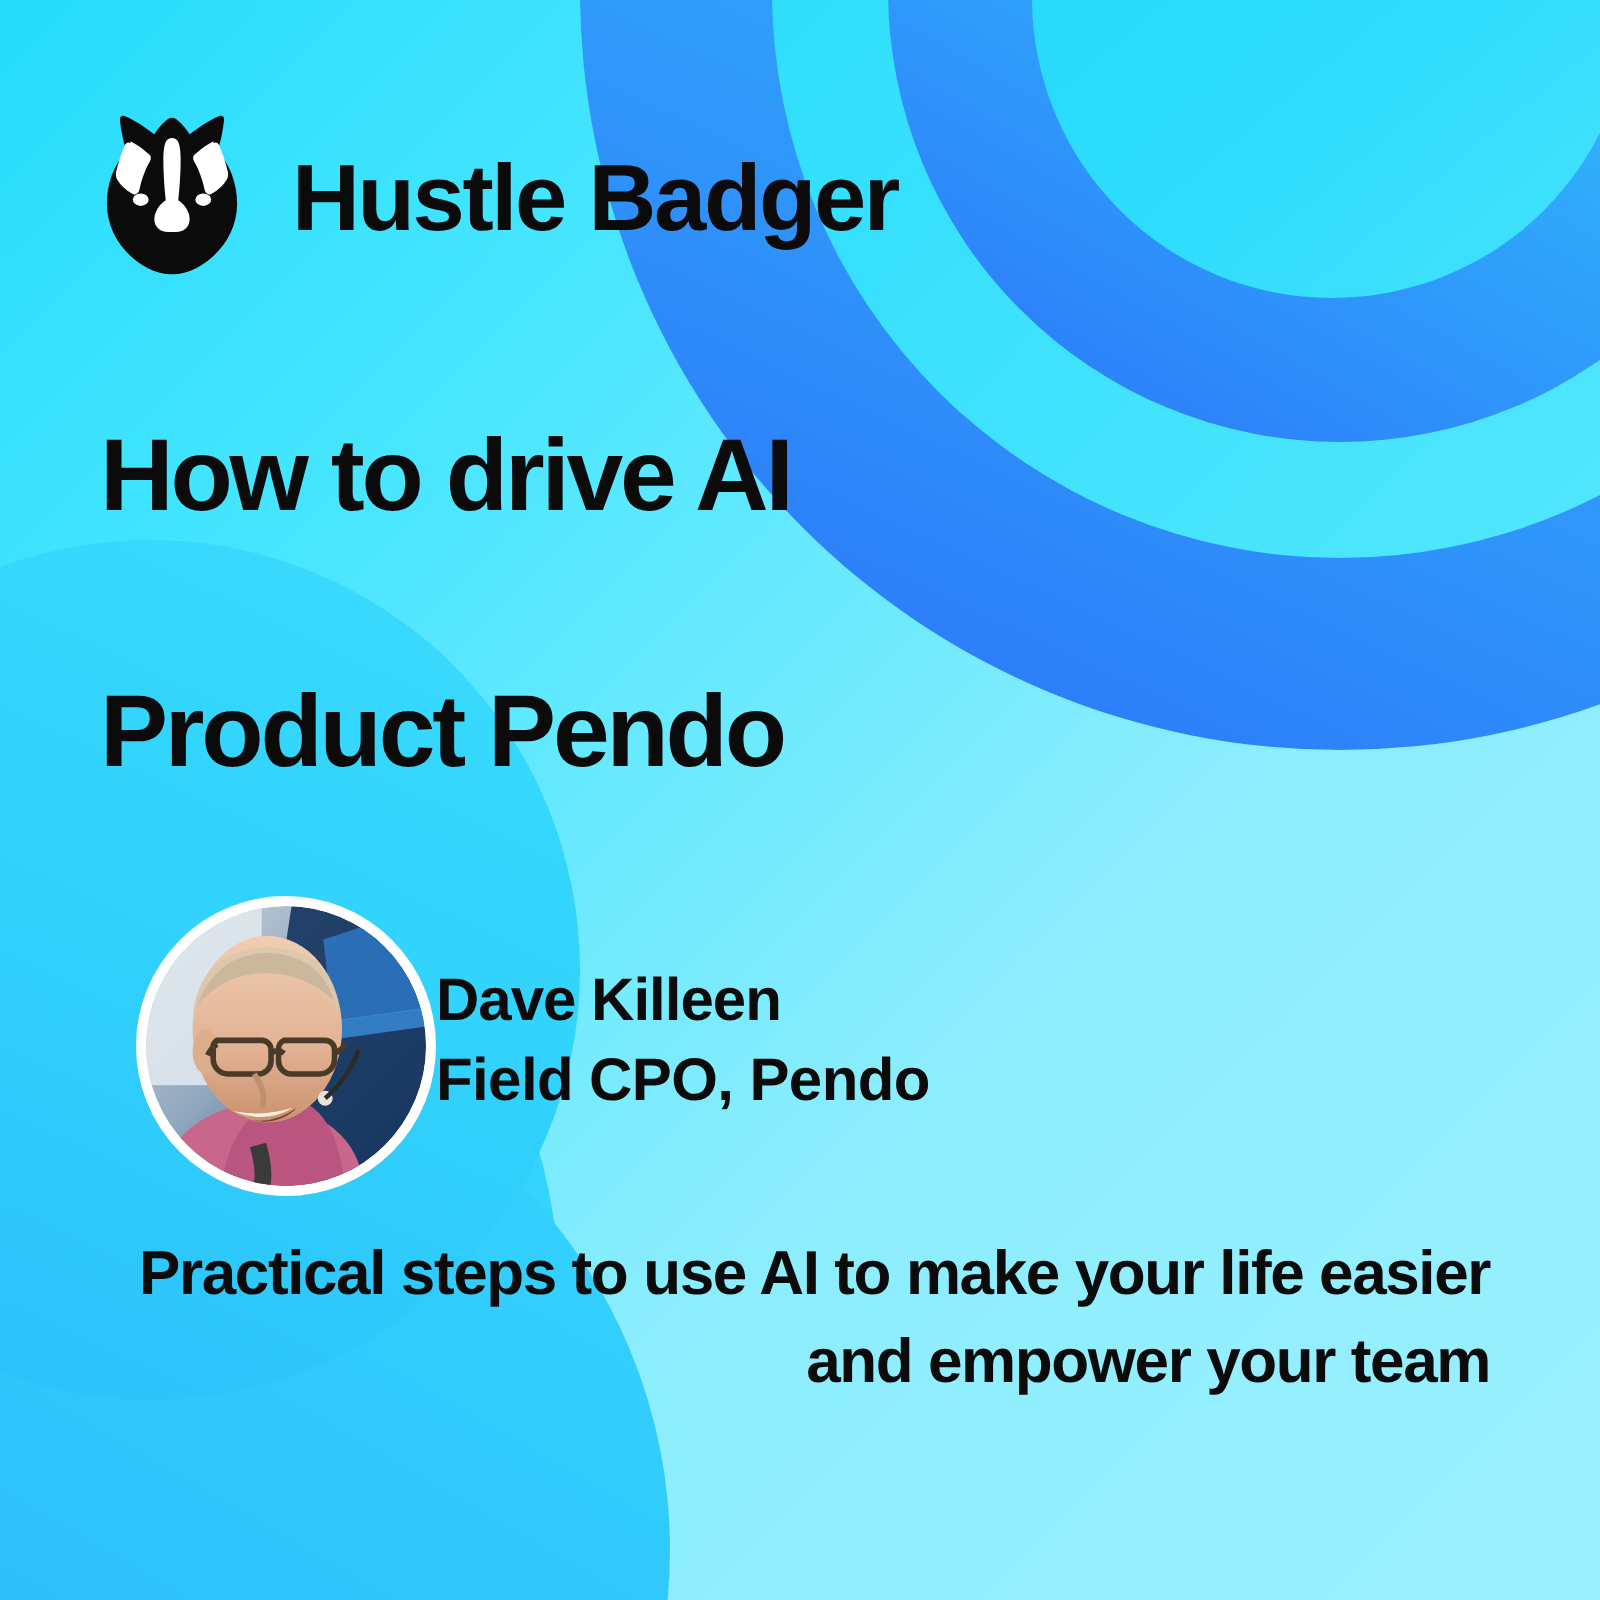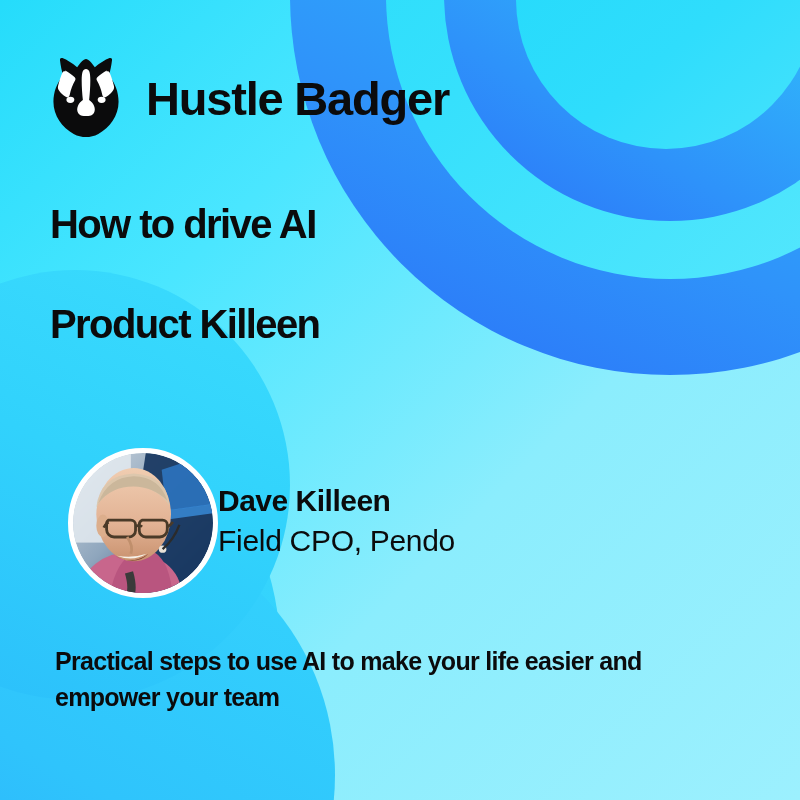--- a/index.html
+++ b/index.html
@@ -118,21 +118,21 @@
     line-height: 1;
     white-space: nowrap;
   }
 
   
   .headline {
     position: absolute;
     left: 50px;
     top: 172px;
     width: 620px;
-    font-size: 40px;
+    font-size: 51px;
     font-weight: 700;
     line-height: 1.25;
     letter-spacing: -1.6px;
     color: #0b0b0c;
   }
 
   
   .speaker {
     position: absolute;
     left: 68px;
@@ -156,35 +156,35 @@
   .speaker-text { padding-bottom: 4px; }
   .speaker-name {
     font-size: 30px;
     font-weight: 700;
     letter-spacing: -0.5px;
     color: #0b0b0c;
     line-height: 1.35;
   }
   .speaker-role {
     font-size: 30px;
-    font-weight: 400;
+    font-weight: 700;
     letter-spacing: -0.3px;
     color: #0b0b0c;
     line-height: 1.35;
   }
 
   
   .tagline {
     position: absolute;
     left: 50%;
     transform: translateX(-50%);
-    top: 644px;
+    top: 615px;
     width: 690px;
-    text-align: left;
-    font-size: 25px;
+    text-align: right;
+    font-size: 31px;
     font-weight: 700;
     line-height: 1.42;
     letter-spacing: -0.7px;
     color: #0b0b0c;
   }
 </style>
 </head>
 <body>
 
 <div id="poster">
@@ -229,21 +229,21 @@
           <ellipse fill="#ffffff" cx="33.0" cy="52.0" rx="4.3" ry="3.4"></ellipse>
           <ellipse fill="#ffffff" cx="67.0" cy="52.0" rx="4.3" ry="3.4"></ellipse>
         </svg>
       </span>
       <span class="brand-name">Hustle Badger</span>
     </div>
 
     <h1 class="headline">
       <span>How to drive AI</span><br>
       <br>
-      <span>Product Killeen</span>
+      <span>Product Pendo</span>
     </h1>
 
     <div class="speaker">
       <div class="avatar">
         <svg viewBox="0 0 150 150" xmlns="http://www.w3.org/2000/svg" aria-hidden="true">
           <defs>
             <clipPath id="avClip">
                 <circle cx="75" cy="75" r="75"></circle>
               </clipPath>
             <linearGradient id="stageBg" x1="0" y1="0" x2="1" y2="1">

